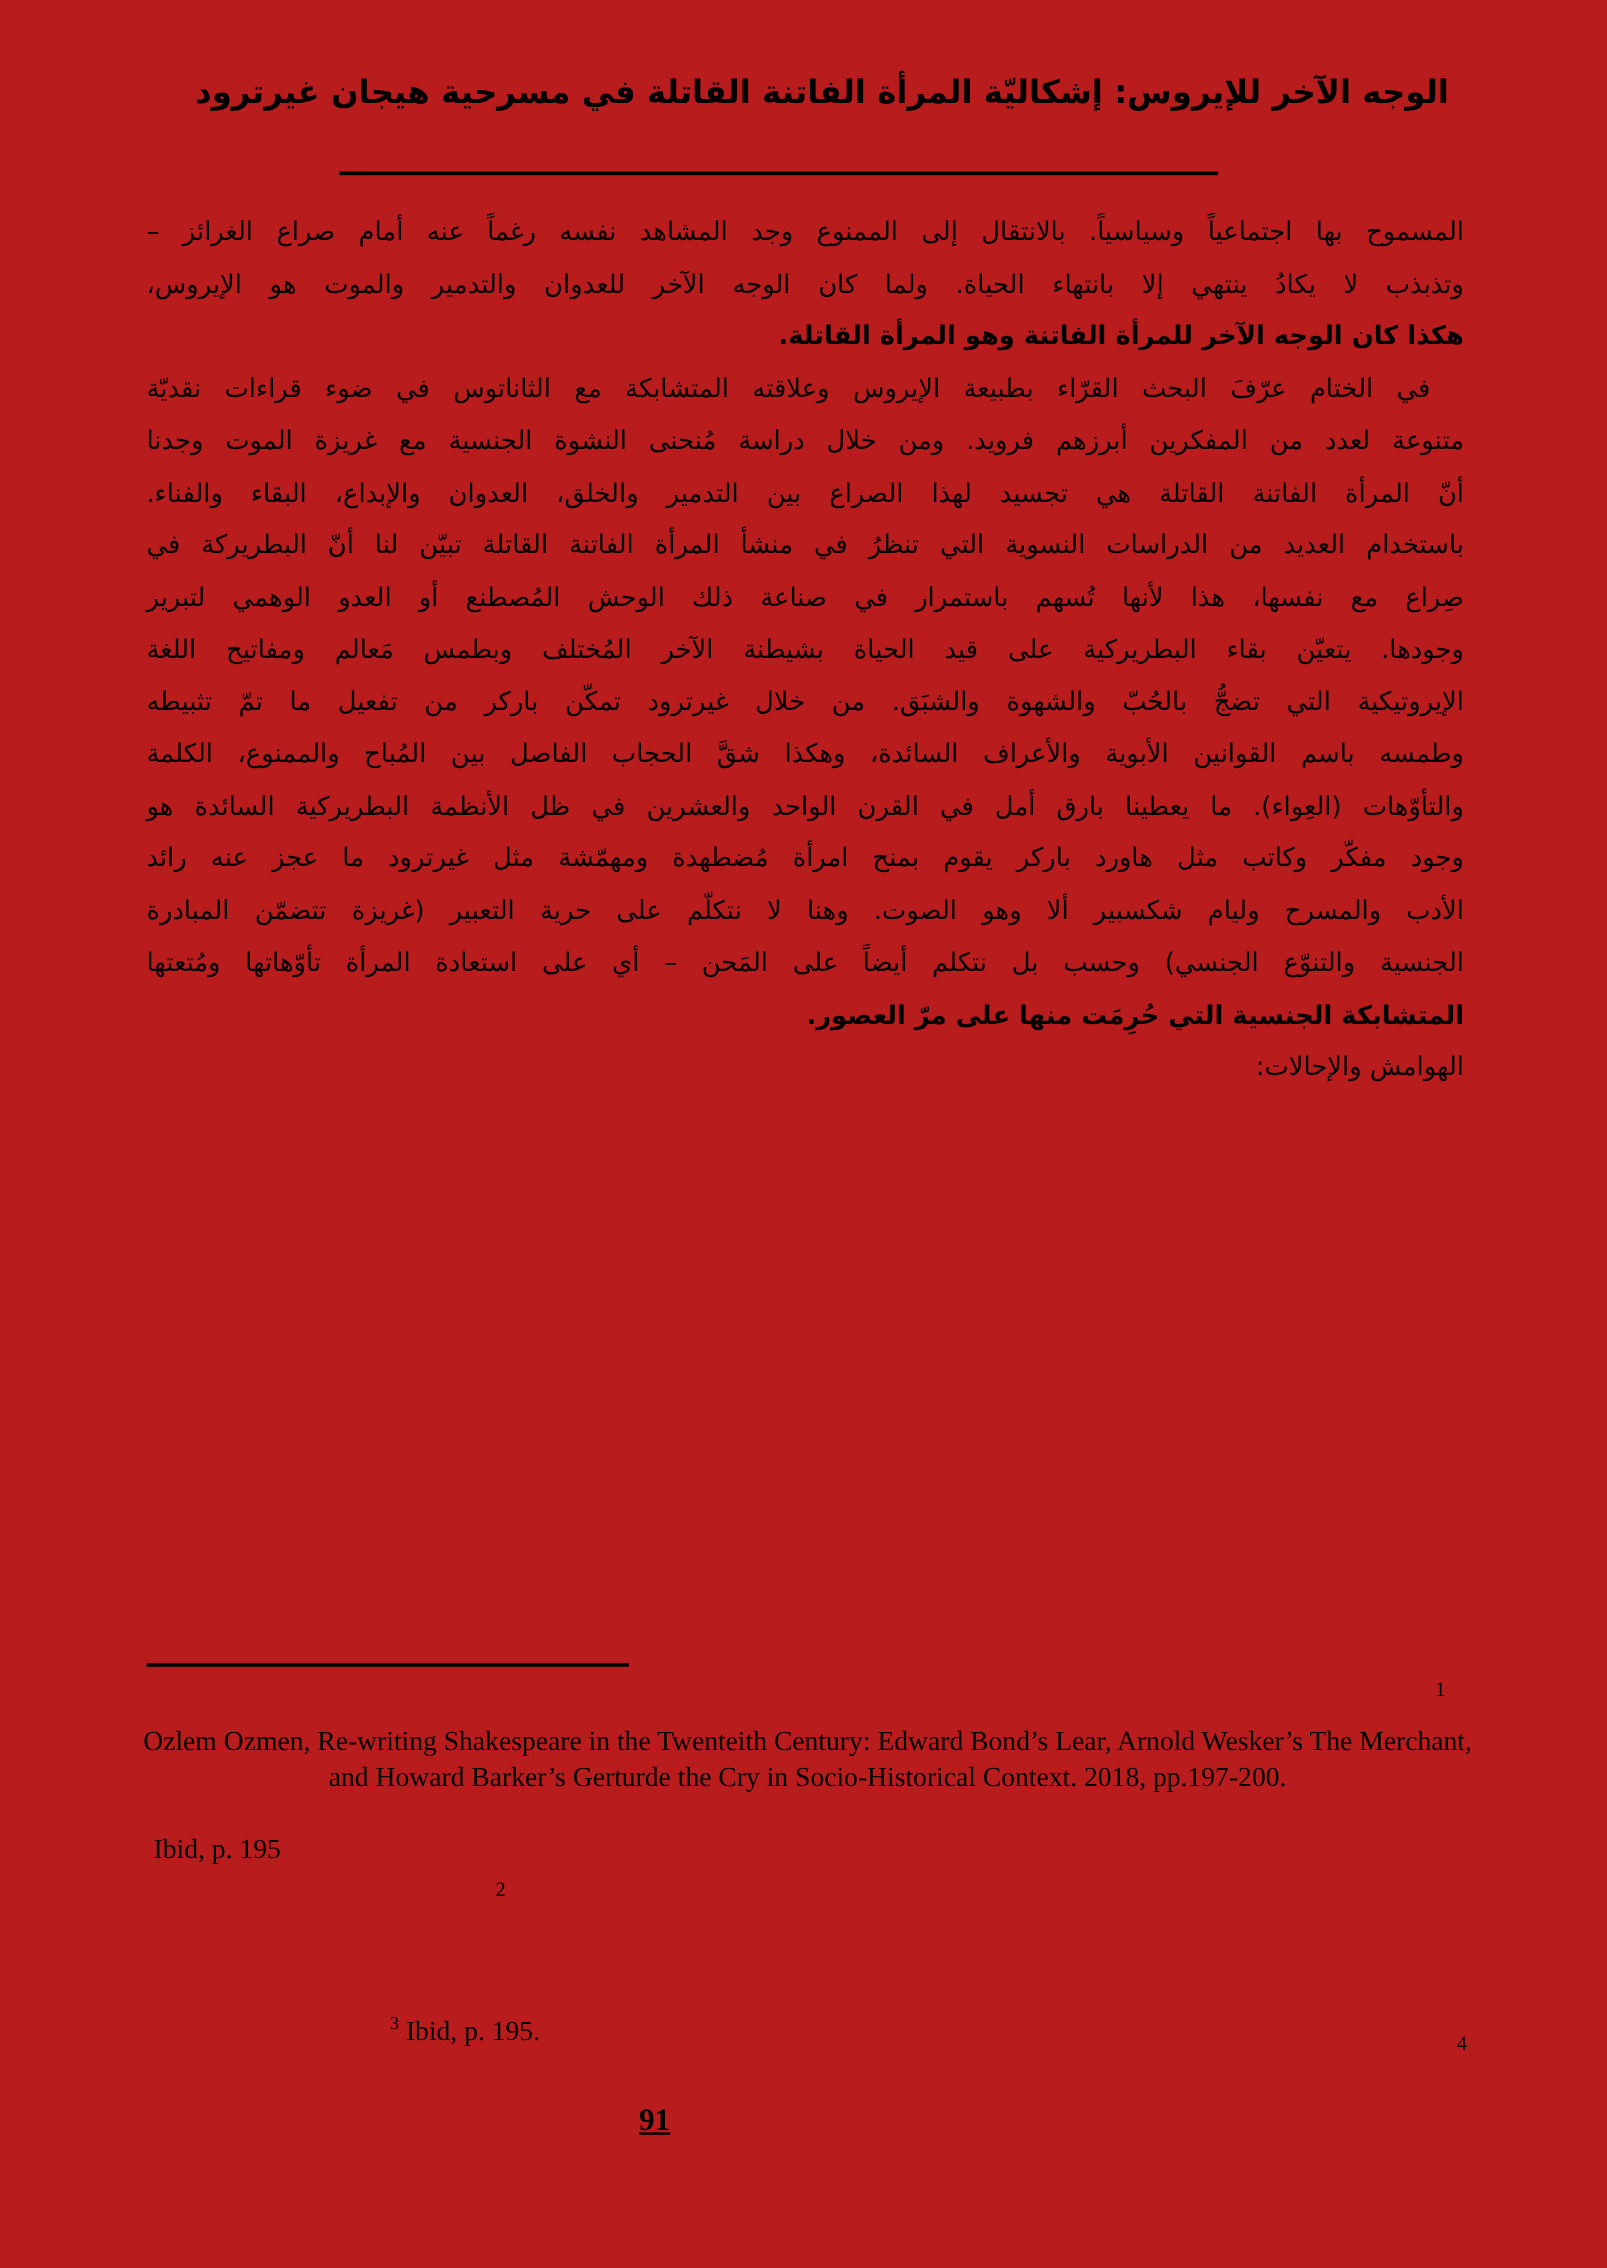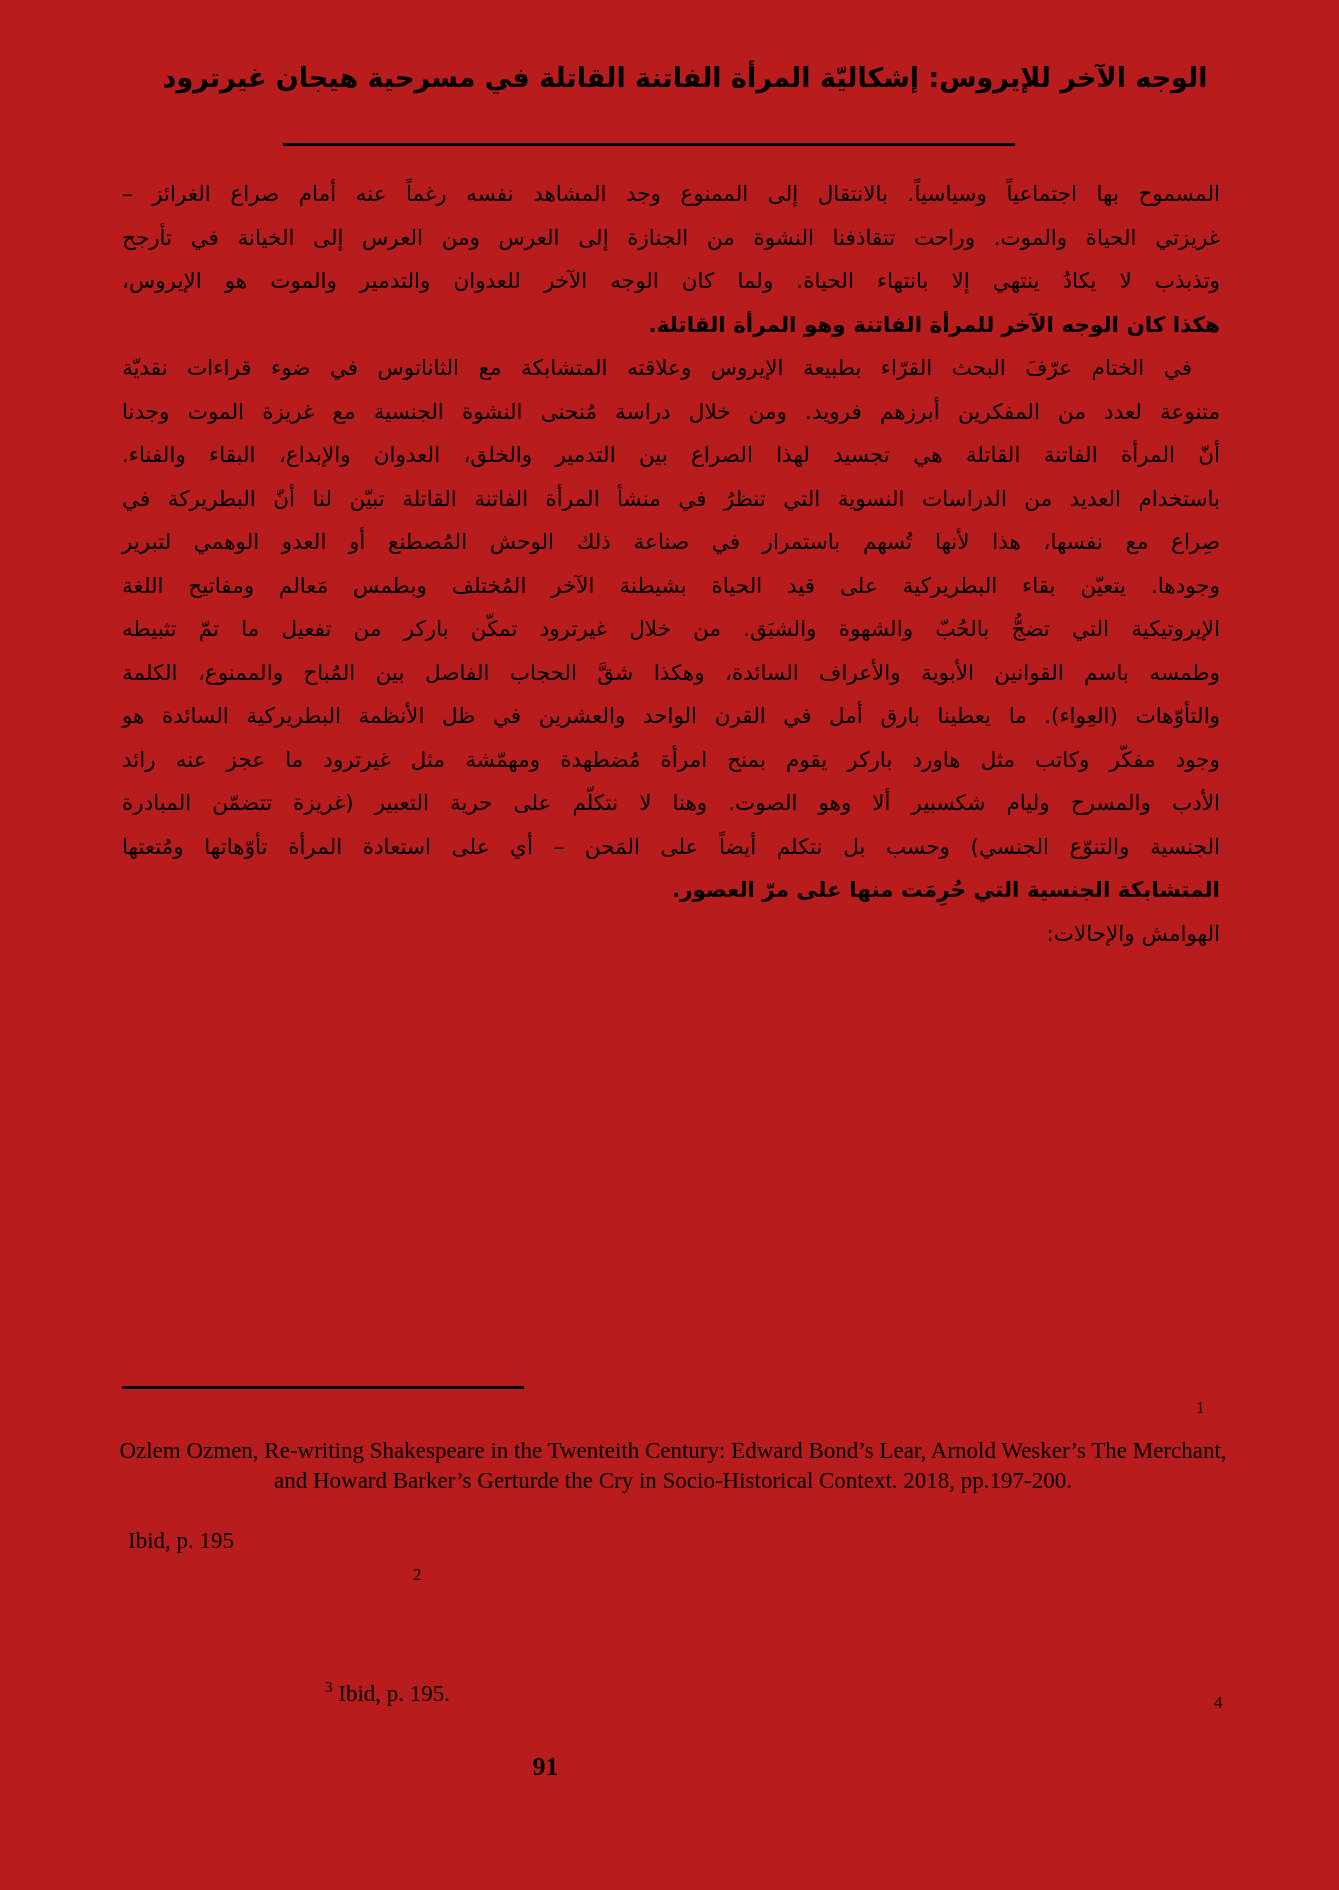--- a/index.html
+++ b/index.html
@@ -22,36 +22,35 @@
     .body-text .line.last { text-align-last: right; font-weight: bold; }
     .notes-heading { font-weight: normal; }
     .footnote-rule { position: absolute; top: 1386px; left: 122px; width: 402px; height: 3px; background: #000; }
     .fn-num { position: absolute; font-family: "Liberation Serif", serif; font-size: 17px; }
     .fn-text {
       position: absolute; left: 118px; width: 1110px;
       font-family: "Liberation Serif", serif; font-size: 23px; line-height: 30px; direction: ltr;
     }
     .page-number {
       position: absolute; top: 1752px; left: 0; width: 1091px; text-align: center;
-      font-family: "Liberation Serif", serif; font-weight: bold; font-size: 26px;
+      font-family: "Liberation Serif", serif; font-weight: bold; font-size: 26px; text-decoration: underline;
     }
     sup { font-size: 15px; vertical-align: 9px; }
   </style>
 </head>
 <body>
 
 <div class="page">
 
   <div class="running-title">الوجه الآخر للإيروس: إشكاليّة المرأة الفاتنة القاتلة في مسرحية هيجان غيرترود</div>
   <div class="title-rule"></div>
 
   <div class="body-text">
     <p>
       <span class="line">المسموح بها اجتماعياً وسياسياً. بالانتقال إلى الممنوع وجد المشاهد نفسه رغماً عنه أمام صراع الغرائز –</span>
-      <span class="line">غريزتي الحياة والموت. وراحت تتقاذفنا النشوة من الجنازة إلى العرس ومن العرس إلى الخيانة في تأرجح</span>
       <span class="line">وتذبذب لا يكادُ ينتهي إلا بانتهاء الحياة. ولما كان الوجه الآخر للعدوان والتدمير والموت هو الإيروس،</span>
       <span class="line last">هكذا كان الوجه الآخر للمرأة الفاتنة وهو المرأة القاتلة.</span>
     </p>
     <p>
       <span class="line" style="padding-right:28px;box-sizing:border-box;">في الختام عرّفَ البحث القرّاء بطبيعة الإيروس وعلاقته المتشابكة مع الثاناتوس في ضوء قراءات نقديّة</span>
       <span class="line">متنوعة لعدد من المفكرين أبرزهم فرويد. ومن خلال دراسة مُنحنى النشوة الجنسية مع غريزة الموت وجدنا</span>
       <span class="line">أنّ المرأة الفاتنة القاتلة هي تجسيد لهذا الصراع بين التدمير والخلق، العدوان والإبداع، البقاء والفناء.</span>
       <span class="line">باستخدام العديد من الدراسات النسوية التي تنظرُ في منشأ المرأة الفاتنة القاتلة تبيّن لنا أنّ البطريركة في</span>
       <span class="line">صِراع مع نفسها، هذا لأنها تُسهم باستمرار في صناعة ذلك الوحش المُصطنع أو العدو الوهمي لتبرير</span>
       <span class="line">وجودها. يتعيّن بقاء البطريركية على قيد الحياة بشيطنة الآخر المُختلف وبطمس مَعالم ومفاتيح اللغة</span>

